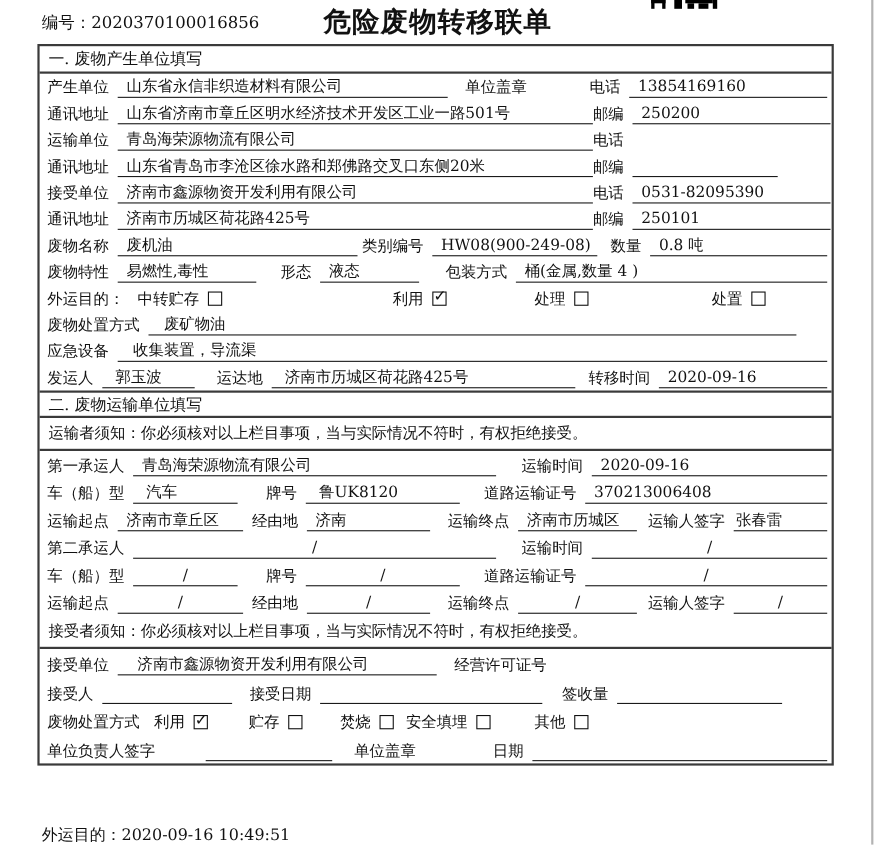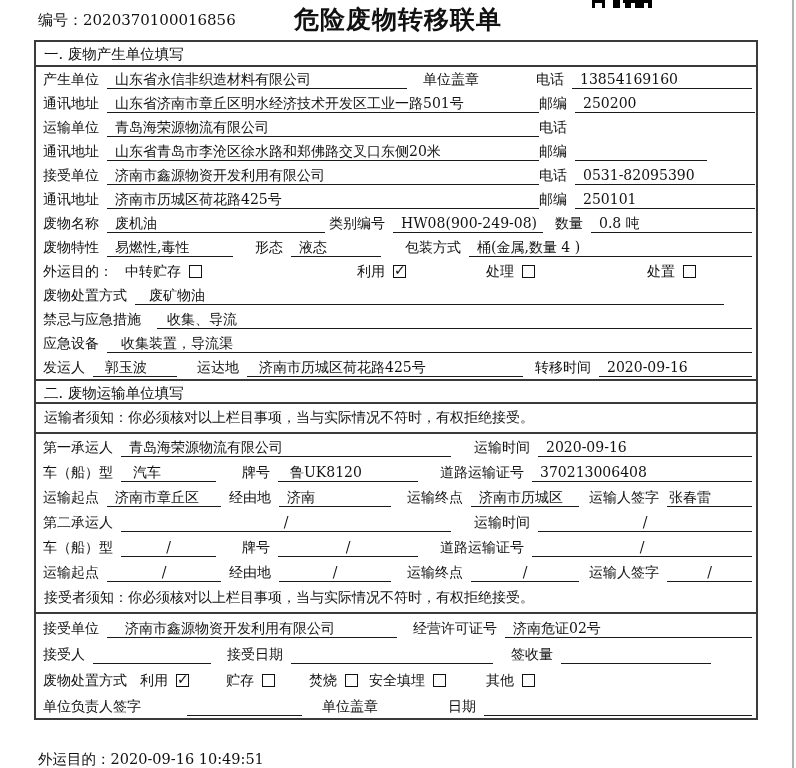--- a/index.html
+++ b/index.html
@@ -153,24 +153,20 @@
         <span>处置</span>
         <span class="cb"></span>
       </span>
     </div>
 
     <div class="row">
       <span class="lb">废物处置方式</span>
       <span class="u uf" style="margin-right:28px;padding-left:14px">废矿物油</span>
     </div>
 
-    <div class="row">
-      <span class="lb">禁忌与应急措施</span>
-      <span class="u uf" style="margin-left:16px;padding-left:10px">收集、导流</span>
-    </div>
 
     <div class="row">
       <span class="lb">应急设备</span>
       <span class="u uf" style="padding-left:14px">收集装置，导流渠</span>
     </div>
 
     <div class="row">
       <span class="lb">发运人</span>
       <span class="u" style="width:84px;padding-left:12px">郭玉波</span>
       <span class="lb" style="margin-left:20px">运达地</span>
@@ -239,21 +235,20 @@
       <span class="lb" style="margin-left:10px">运输人签字</span>
       <span class="u uf uc">/</span>
     </div>
 
     <div class="notice">接受者须知：你必须核对以上栏目事项，当与实际情况不符时，有权拒绝接受。</div>
 
     <div class="row r26">
       <span class="lb">接受单位</span>
       <span class="u" style="width:290px;padding-left:18px">济南市鑫源物资开发利用有限公司</span>
       <span class="lb" style="margin-left:16px">经营许可证号</span>
-      <span class="u uf">济南危证02号</span>
     </div>
 
     <div class="row r26">
       <span class="lb">接受人</span>
       <span class="u" style="width:118px"></span>
       <span class="lb" style="margin-left:16px">接受日期</span>
       <span class="u" style="width:202px"></span>
       <span class="lb" style="margin-left:18px">签收量</span>
       <span class="u" style="width:150px"></span>
     </div>

